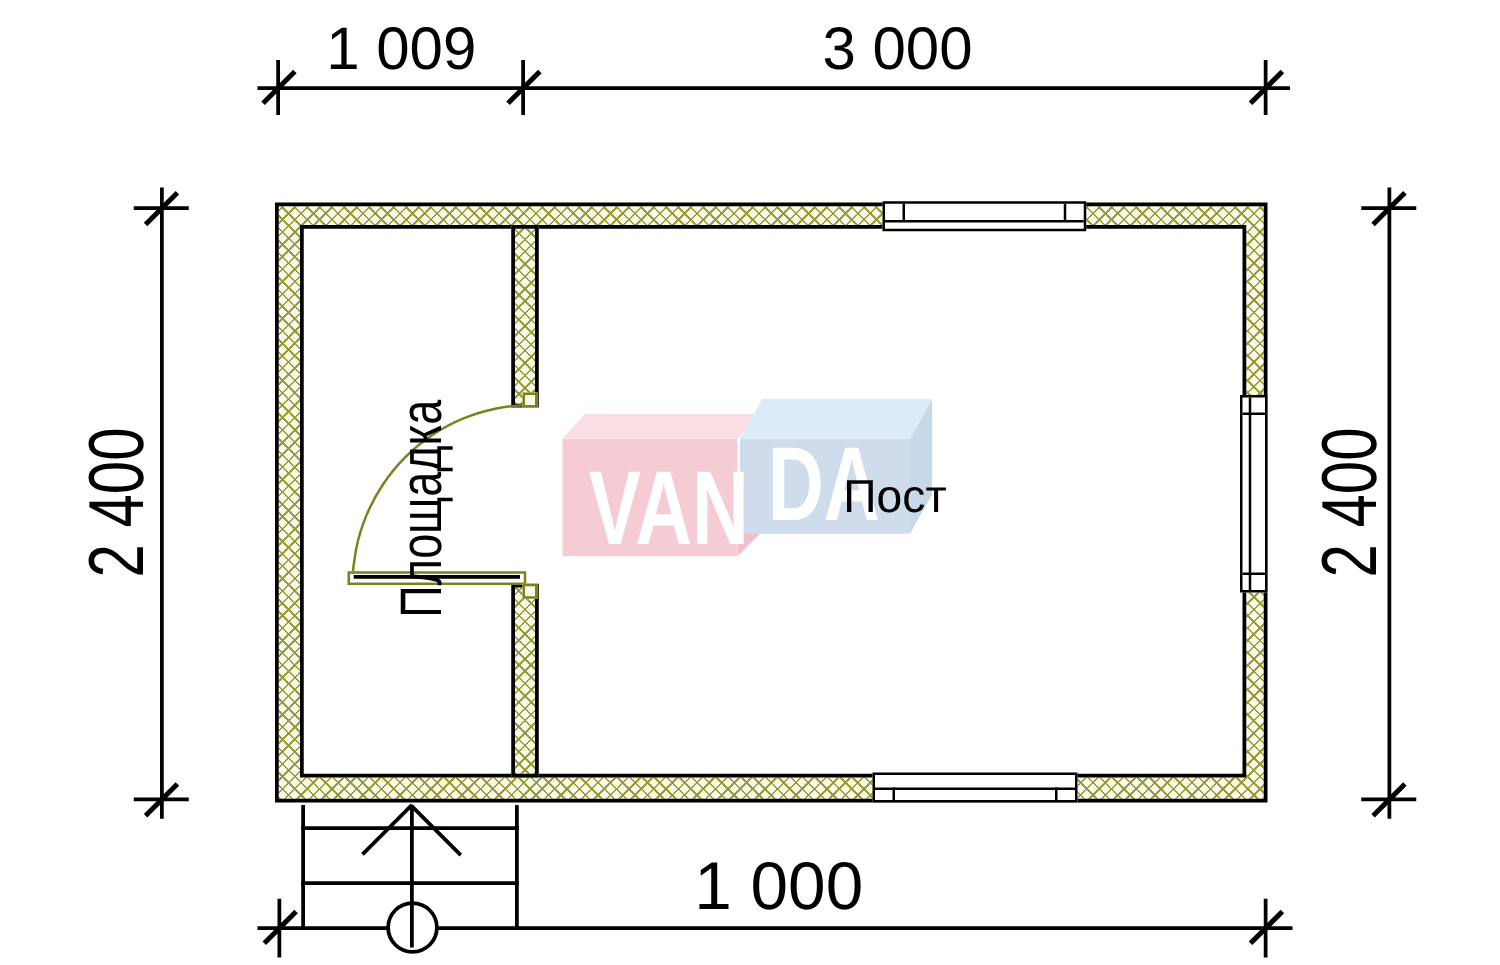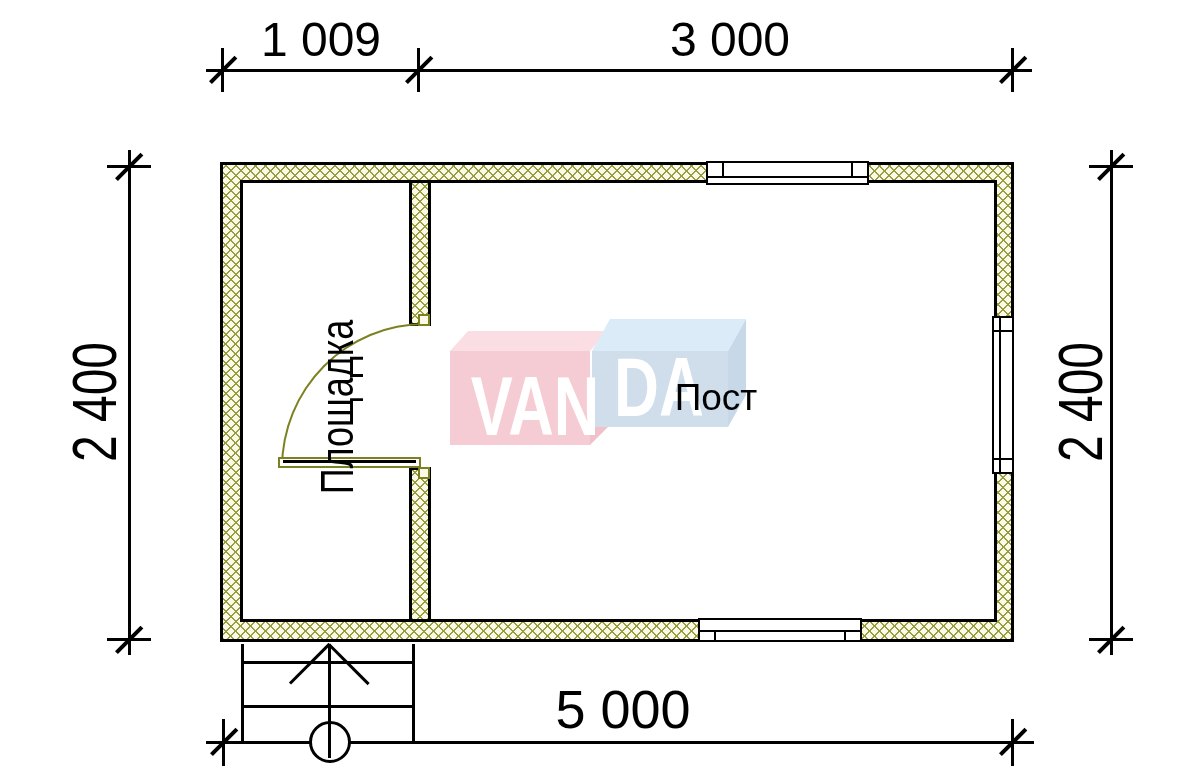--- a/index.html
+++ b/index.html
@@ -125,42 +125,42 @@
   <div class="room-label" style="left:716px;top:397px;">Пост</div>
 
   <div class="ln" style="left:206px;top:69px;width:826px;height:3px;"></div>
   <div class="ln" style="left:221px;top:48px;width:3px;height:44px;"></div>
   <div class="ln" style="left:417px;top:48px;width:3px;height:44px;"></div>
   <div class="ln" style="left:1011px;top:48px;width:3px;height:44px;"></div>
   <div class="slash" style="left:205px;top:68px;"></div>
   <div class="slash" style="left:401px;top:68px;"></div>
   <div class="slash" style="left:995px;top:68px;"></div>
   <div class="dim-label" style="left:321px;top:40px;">1 009</div>
-  <div class="dim-label" style="left:718px;top:40px;margin-left:12px;">3 000</div>
+  <div class="dim-label" style="left:718px;top:40px;">3 000</div>
 
   <div class="ln" style="left:128px;top:150px;width:3px;height:505px;"></div>
   <div class="ln" style="left:107px;top:165px;width:44px;height:3px;"></div>
   <div class="ln" style="left:107px;top:638px;width:44px;height:3px;"></div>
   <div class="slash" style="left:111px;top:165px;"></div>
   <div class="slash" style="left:111px;top:638px;"></div>
   <div class="dim-label rot" style="left:95px;top:402px;">2 400</div>
 
   <div class="ln" style="left:1110px;top:150px;width:3px;height:505px;"></div>
   <div class="ln" style="left:1089px;top:165px;width:44px;height:3px;"></div>
   <div class="ln" style="left:1089px;top:638px;width:44px;height:3px;"></div>
   <div class="slash" style="left:1093px;top:165px;"></div>
   <div class="slash" style="left:1093px;top:638px;"></div>
   <div class="dim-label rot" style="left:1081px;top:402px;">2 400</div>
 
   <div class="ln" style="left:206px;top:741px;width:828px;height:3px;"></div>
   <div class="ln" style="left:222px;top:719px;width:3px;height:47px;"></div>
   <div class="ln" style="left:1011px;top:719px;width:3px;height:47px;"></div>
   <div class="slash" style="left:206px;top:740px;"></div>
   <div class="slash" style="left:995px;top:740px;"></div>
-  <div class="dim-label bottom" style="left:623px;top:709px;">5 000</div>
+  <div class="dim-label bottom" style="left:623px;top:709px;">1 000</div>
 
   <div class="ln" style="left:241px;top:644px;width:3px;height:99px;"></div>
   <div class="ln" style="left:412px;top:644px;width:3px;height:99px;"></div>
   <div class="ln" style="left:241px;top:661px;width:174px;height:3px;"></div>
   <div class="ln" style="left:241px;top:705px;width:174px;height:3px;"></div>
   <div class="stair-circle"></div>
   <div class="ln" style="left:328px;top:644px;width:3px;height:114px;"></div>
   <div class="arrow-leg" style="left:290px;top:682px;transform:rotate(-45deg);"></div>
   <div class="arrow-leg" style="left:329px;top:643px;transform:rotate(45deg);"></div>
 

